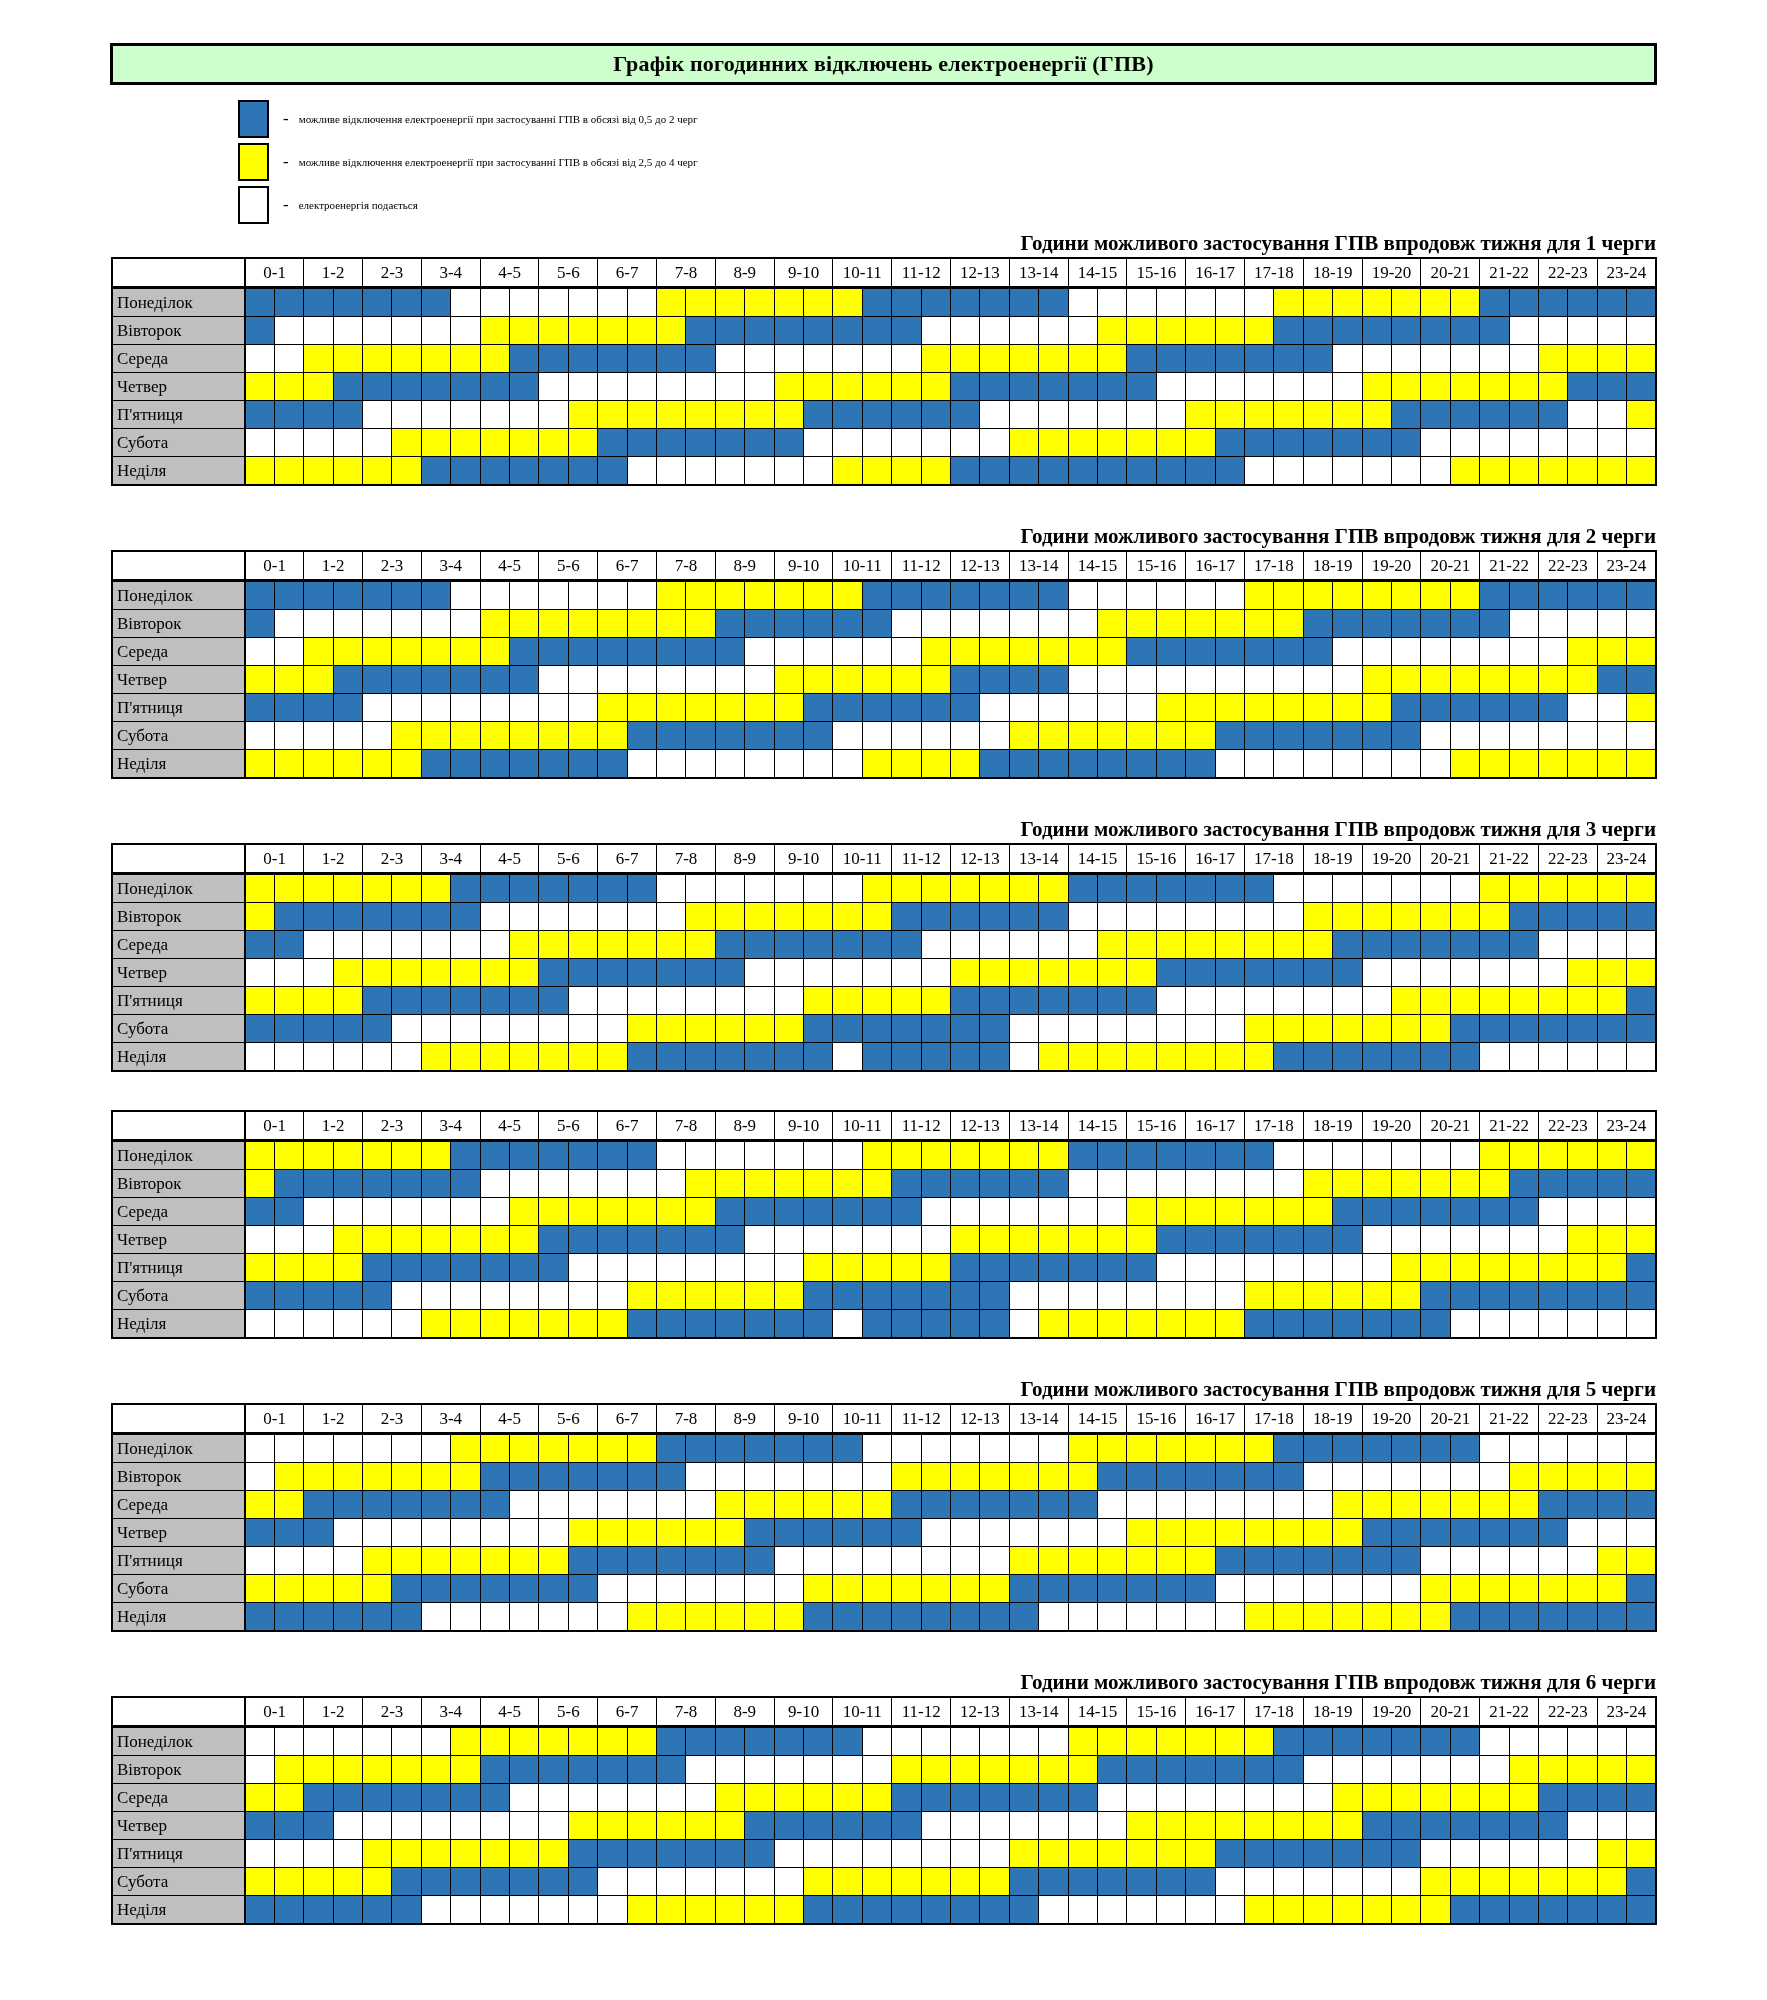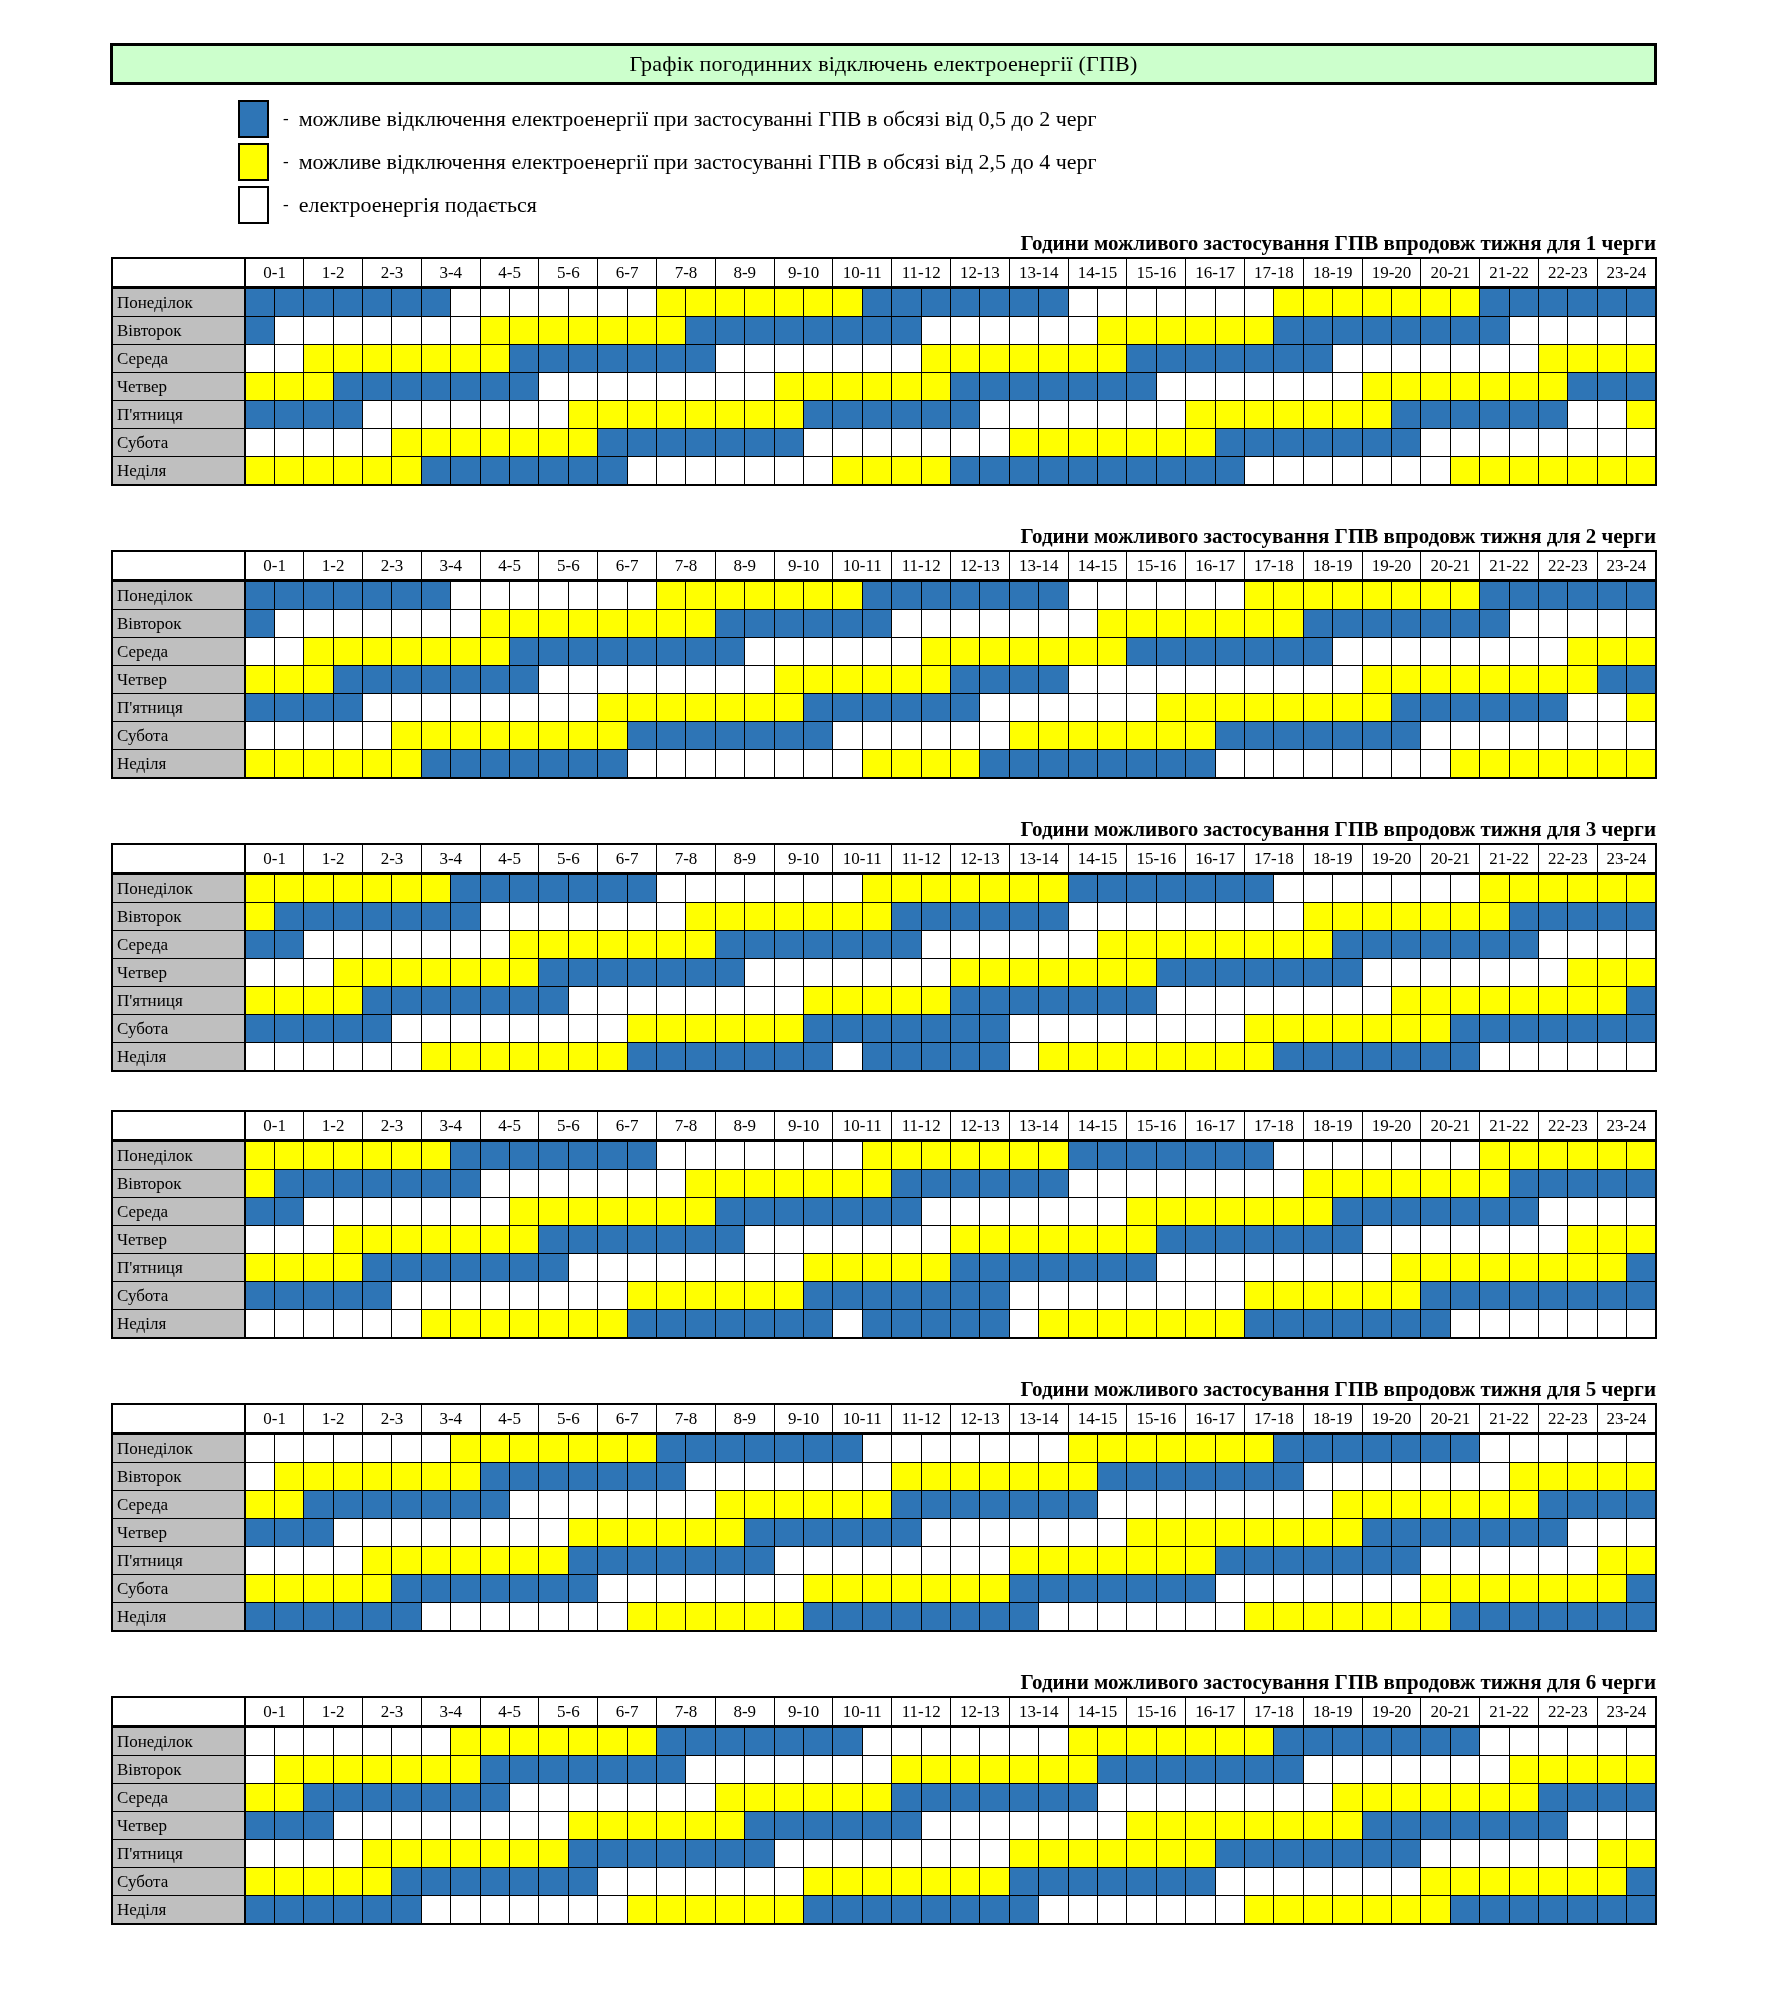--- a/index.html
+++ b/index.html
@@ -5,31 +5,31 @@
   html,body{margin:0;padding:0;}
   body{
     width:1767px;height:2000px;background:#ffffff;
     font-family:"Liberation Serif","DejaVu Serif",serif;
     position:relative;overflow:hidden;
   }
   .page-title{
     margin:44px 111px 0 111px;height:36px;
     border:2px solid #000;background:var(--green,#CCFFCC);
     display:flex;align-items:center;justify-content:center;
-    font-size:22px;font-weight:normal;letter-spacing:.2px;
+    font-size:22px;font-weight:bold;letter-spacing:.2px;
     box-shadow:0 0 0 1px #000;
   }
   .legend{margin:18px 0 0 238px;}
   .legend-row{display:flex;align-items:center;margin-bottom:9px;height:34px;}
   .swatch{width:27px;height:34px;border:2px solid #000;flex:0 0 auto;}
   .swatch.b{background:var(--blue,#2E75B6);}
   .swatch.y{background:var(--yellow,#FFFF00);}
   .swatch.w{background:#ffffff;}
   .legend-dash{margin:0 10px 0 14px;font-size:17px;}
-  .legend-text{font-size:22px;}
+  .legend-text{font-size:11px;}
   .tables{margin:0 111px;}
   .tbl-sec{margin-top:38px;}
   .tbl-sec:first-child{margin-top:8px;}
   .tbl-title{
     text-align:right;font-size:21px;font-weight:bold;
     height:26px;line-height:24px;
   }
   table.grid{
     border-collapse:collapse;table-layout:fixed;
     width:1545px;border:2px solid #000;

